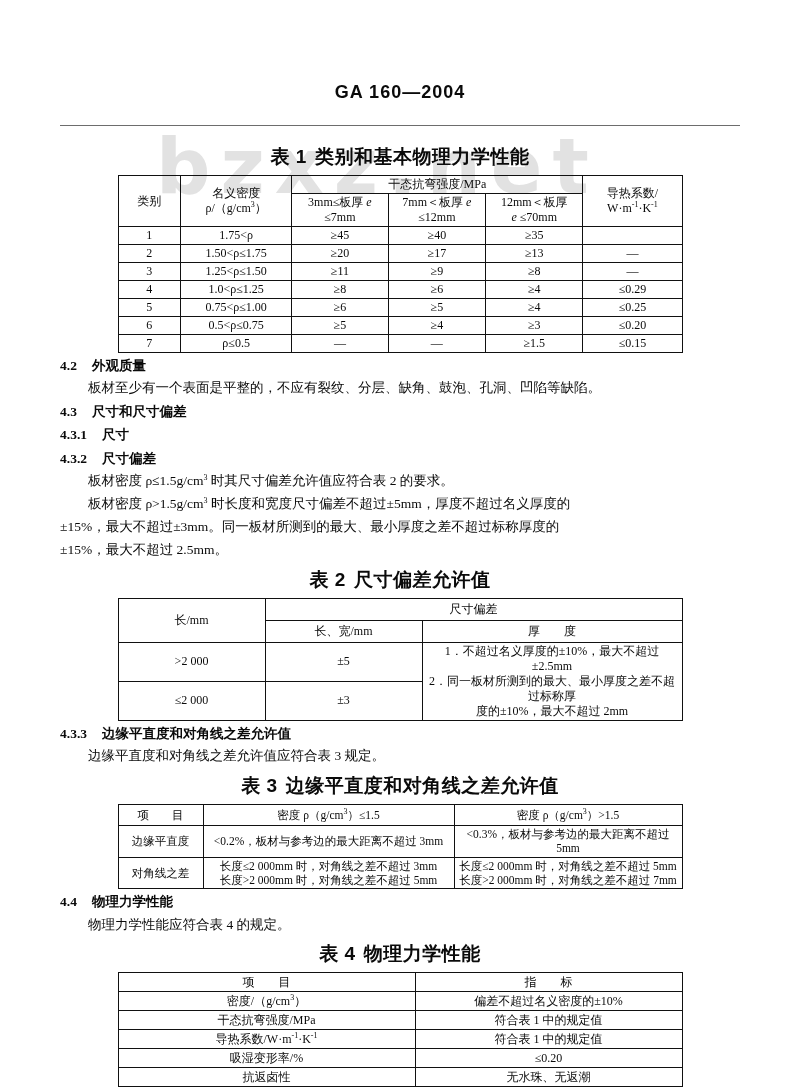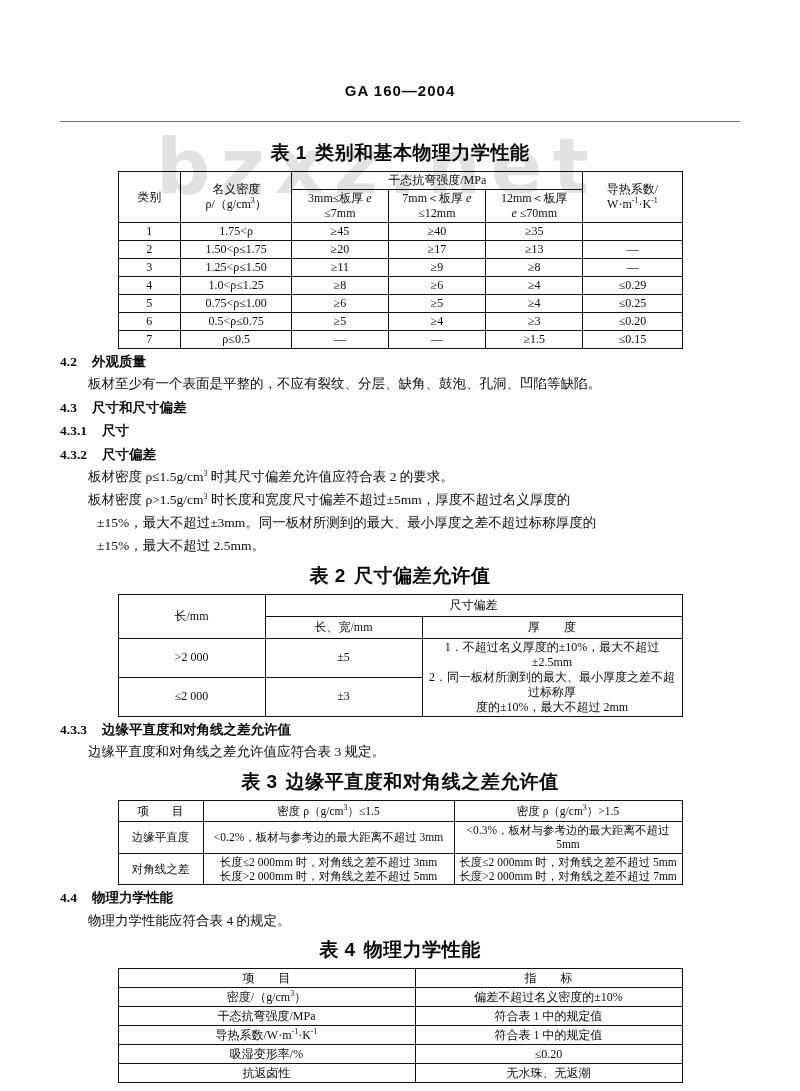--- a/index.html
+++ b/index.html
@@ -35,21 +35,21 @@
   .content {
     position: relative;
     z-index: 2;
     padding: 0 60px;
   }
   
   .doc-header {
     text-align: center;
     font-family: "Liberation Sans", sans-serif;
     font-weight: bold;
-    font-size: 15px;
+    font-size: 18px;
     letter-spacing: 1px;
     padding-top: 82px;
   }
   .header-rule {
     border: none;
     border-top: 1px solid #6d6d6d;
     margin: 22px 0 18px 0;
   }
   
   .tbl-caption {
@@ -89,21 +89,21 @@
     font-size: 13.5px;
     line-height: 1.5;
     font-weight: bold;
   }
   p.para {
     margin: 2px 0 2px 0;
     font-size: 13.5px;
     line-height: 1.55;
     text-indent: 28px;
   }
-  p.para.cont { text-indent: 0; margin-left: 37px; }
+  p.para.cont { text-indent: 0; }
   .sec-num { display: inline-block; min-width: 32px; }
   .sec-num.wide { min-width: 42px; }
   
   #table2 { margin: 0 auto; width: 565px; }
   #table2 td { height: 19px; }
   
   #table3 { margin: 0 auto; width: 565px; font-size: 11.5px; }
   #table3 td { height: 18px; }
   
   #table4 { margin: 0 auto; width: 565px; font-size: 12px; }

